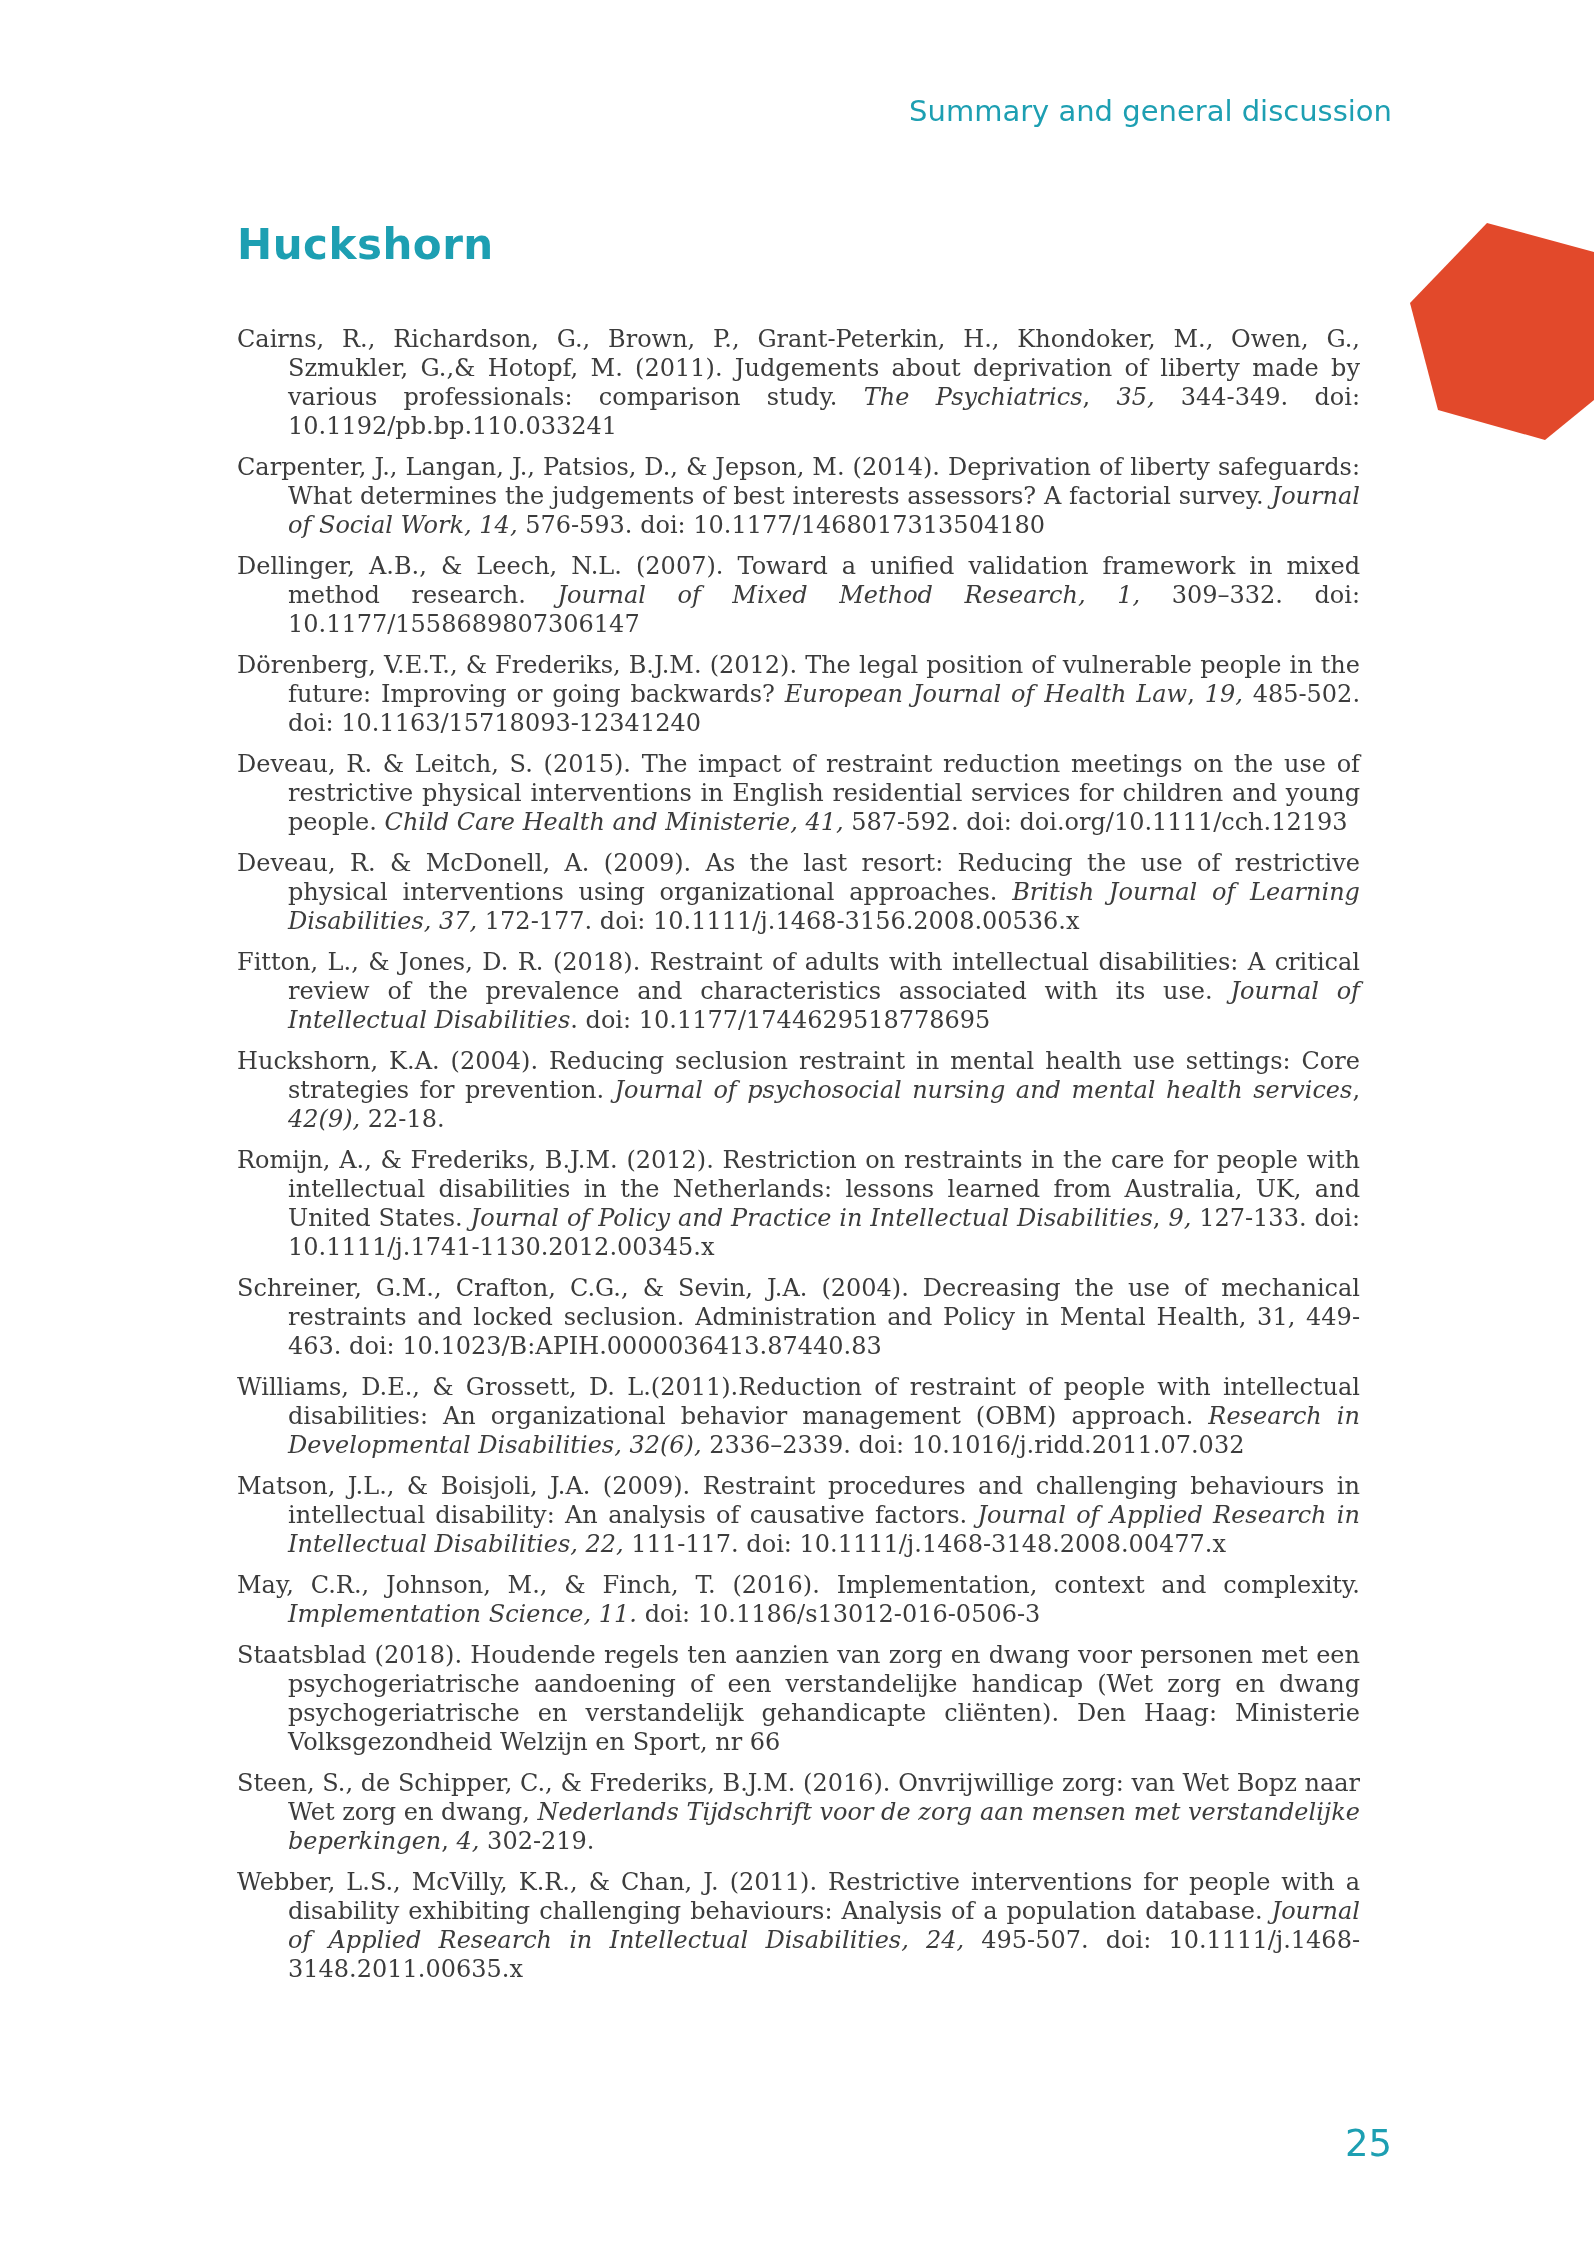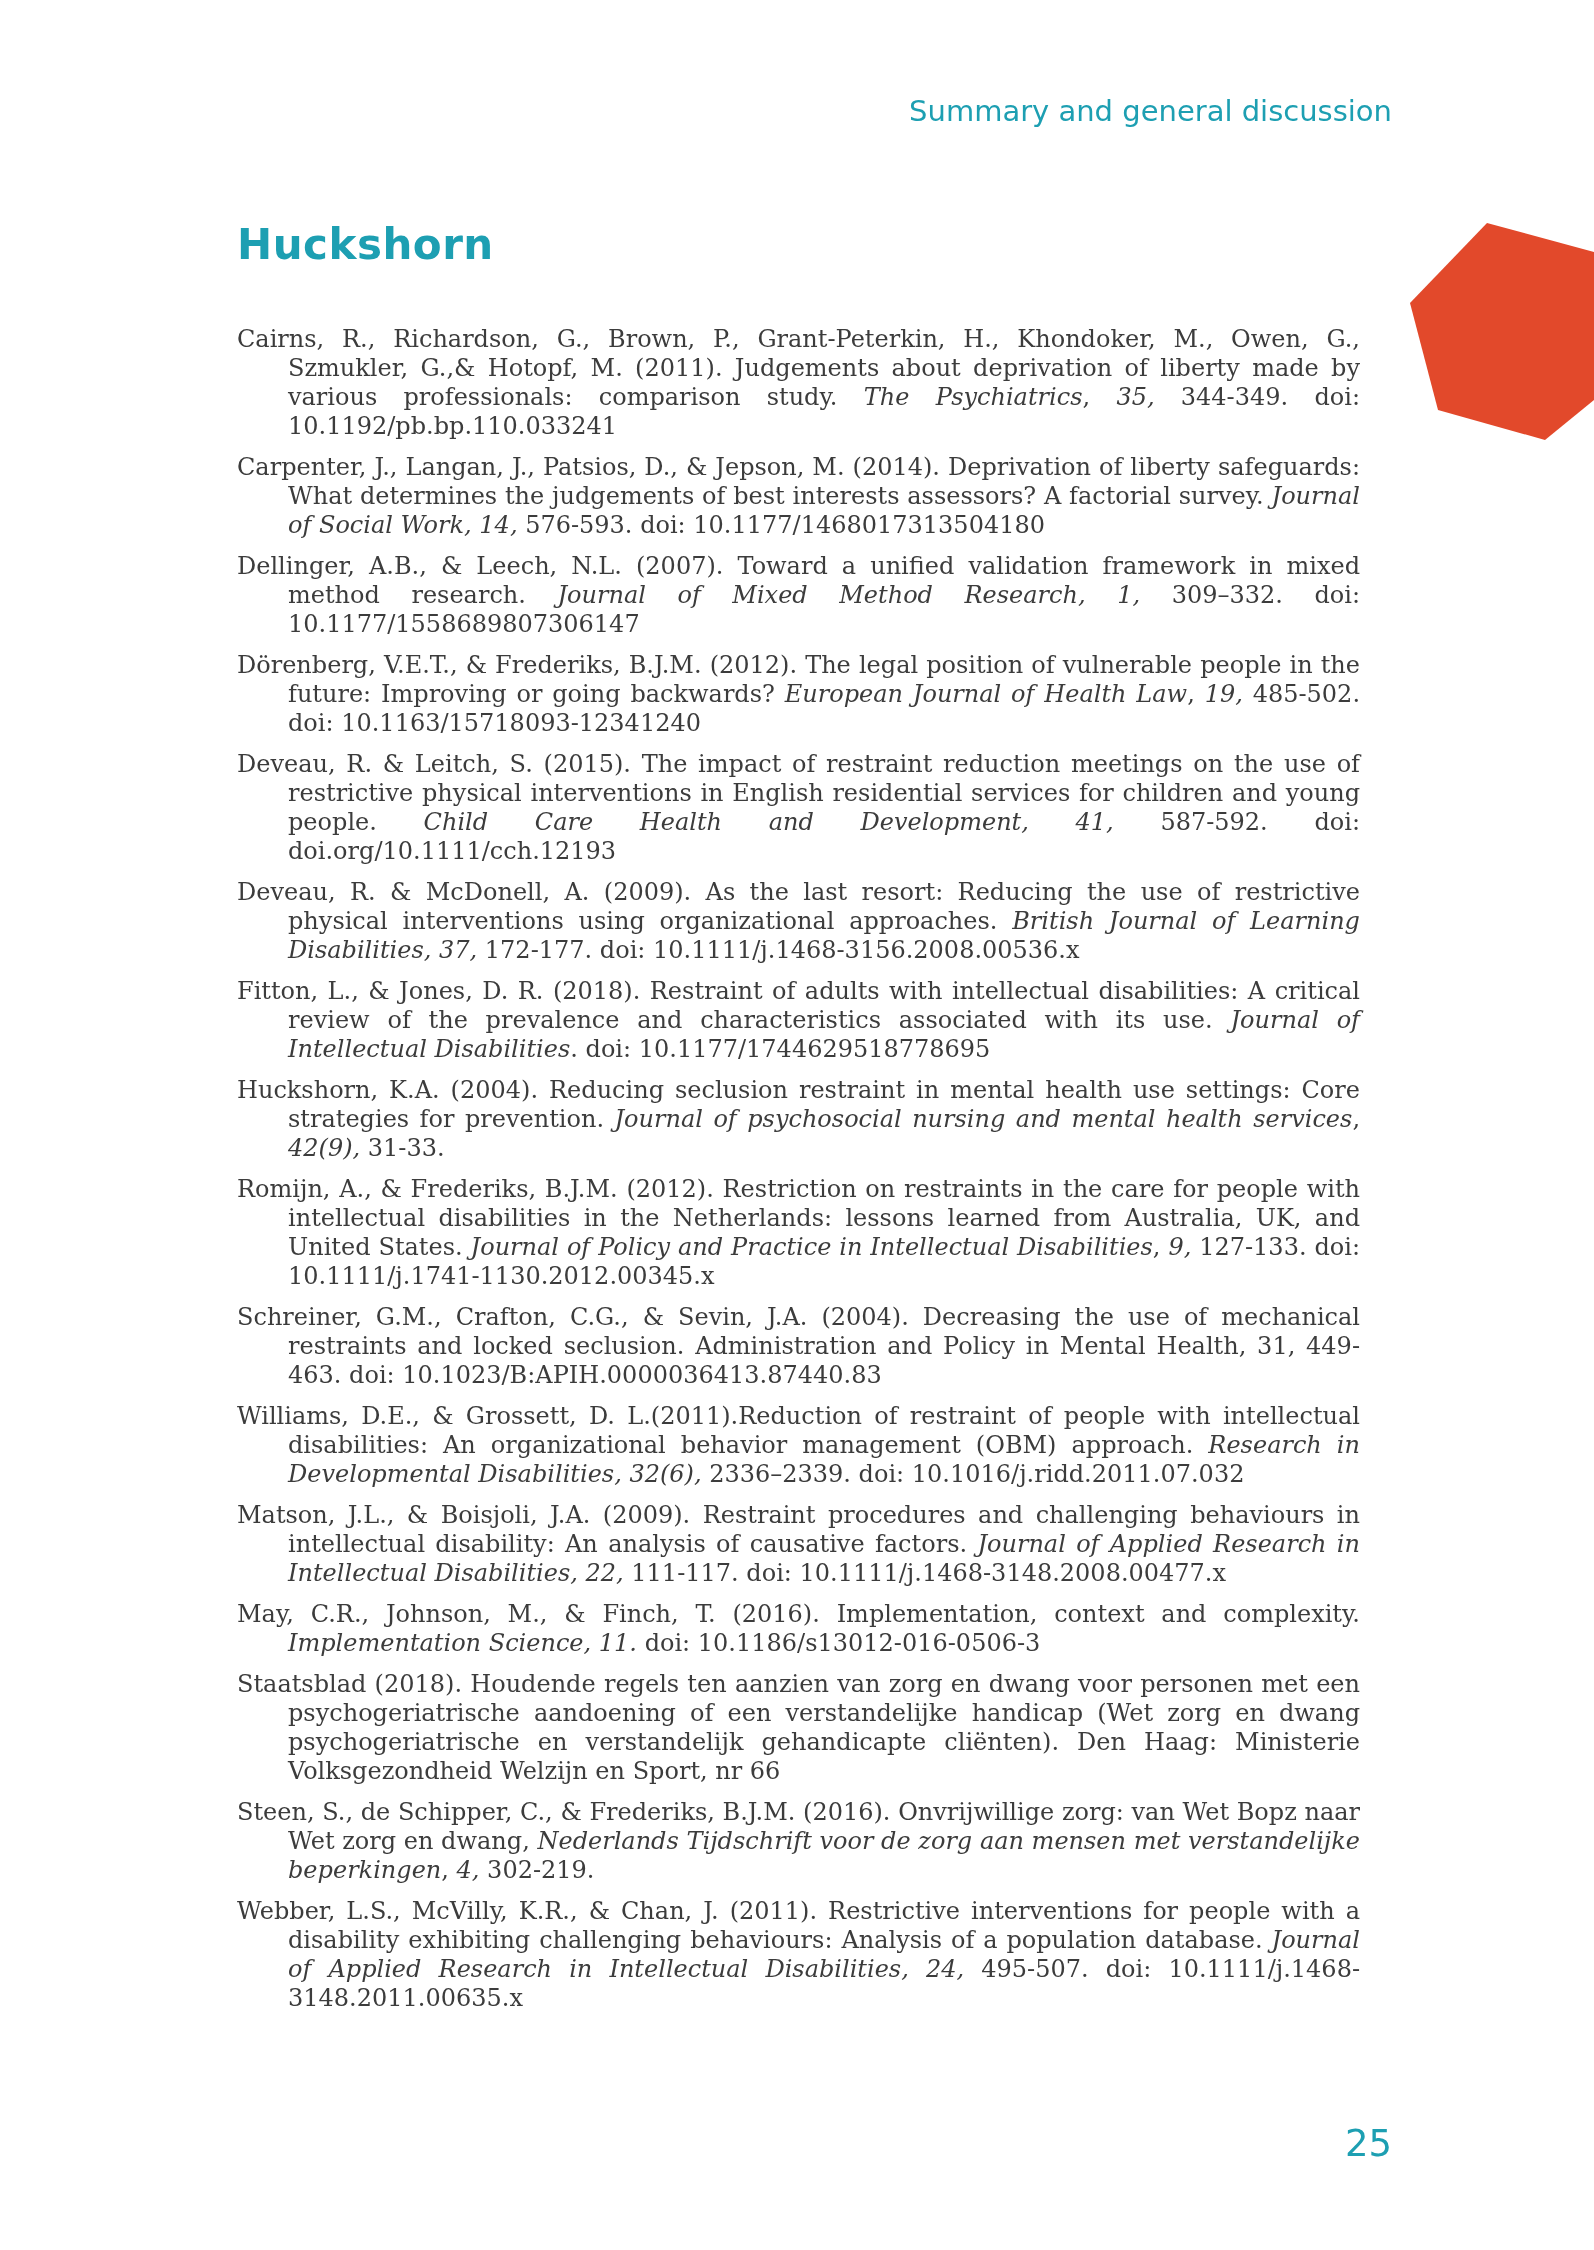--- a/index.html
+++ b/index.html
@@ -83,24 +83,24 @@
     <polygon points="1487,223 1594,252 1594,400 1545,440 1438,410 1410,303"></polygon>
   </svg>
 
   <h1 class="refs-title">Huckshorn</h1>
 
   <div class="refs-list">
       <p class="ref"><span>Cairns, R., Richardson, G., Brown, P., Grant-Peterkin, H., Khondoker, M., Owen, G., Szmukler, G.,&amp; Hotopf, M. (2011). Judgements about deprivation of liberty made by various professionals: comparison study. </span><em>The Psychiatrics</em><span>, </span><em>35,</em><span> 344-349. doi: 10.1192/pb.bp.110.033241</span></p>
       <p class="ref"><span>Carpenter, J., Langan, J., Patsios, D., &amp; Jepson, M. (2014). Deprivation of liberty safeguards: What determines the judgements of best interests assessors? A factorial survey. </span><em>Journal of Social Work, 14,</em><span> 576-593. doi: 10.1177/1468017313504180</span></p>
       <p class="ref"><span>Dellinger, A.B., &amp; Leech, N.L. (2007). Toward a unified validation framework in mixed method research. </span><em>Journal of Mixed Method Research, 1,</em><span> 309–332. doi: 10.1177/1558689807306147</span></p>
       <p class="ref"><span>Dörenberg, V.E.T., &amp; Frederiks, B.J.M. (2012). The legal position of vulnerable people in the future: Improving or going backwards? </span><em>European Journal of Health Law</em><span>, </span><em>19,</em><span> 485-502. doi: 10.1163/15718093-12341240</span></p>
-      <p class="ref"><span>Deveau, R. &amp; Leitch, S. (2015). The impact of restraint reduction meetings on the use of restrictive physical interventions in English residential services for children and young people. </span><em>Child Care Health and Development, 41,</em><span> 587-592. doi: doi.org/10.1111/cch.12193</span></p>
+      <p class="ref"><span>Deveau, R. &amp; Leitch, S. (2015). The impact of restraint reduction meetings on the use of restrictive physical interventions in English residential services for children and young people. </span><em>Child Care Health and Ministerie, 41,</em><span> 587-592. doi: doi.org/10.1111/cch.12193</span></p>
       <p class="ref"><span>Deveau, R. &amp; McDonell, A. (2009). As the last resort: Reducing the use of restrictive physical interventions using organizational approaches. </span><em>British Journal of Learning Disabilities, 37,</em><span> 172-177. doi: 10.1111/j.1468-3156.2008.00536.x</span></p>
       <p class="ref"><span>Fitton, L., &amp; Jones, D. R. (2018). Restraint of adults with intellectual disabilities: A critical review of the prevalence and characteristics associated with its use. </span><em>Journal of Intellectual Disabilities</em><span>. doi: 10.1177/1744629518778695</span></p>
-      <p class="ref"><span>Huckshorn, K.A. (2004). Reducing seclusion restraint in mental health use settings: Core strategies for prevention. </span><em>Journal of psychosocial nursing and mental health services</em><span>, </span><em>42(9),</em><span> 31-33.</span></p>
+      <p class="ref"><span>Huckshorn, K.A. (2004). Reducing seclusion restraint in mental health use settings: Core strategies for prevention. </span><em>Journal of psychosocial nursing and mental health services</em><span>, </span><em>42(9),</em><span> 22-18.</span></p>
       <p class="ref"><span>Romijn, A., &amp; Frederiks, B.J.M. (2012). Restriction on restraints in the care for people with intellectual disabilities in the Netherlands: lessons learned from Australia, UK, and United States. </span><em>Journal of Policy and Practice in Intellectual Disabilities</em><span>, </span><em>9,</em><span> 127-133. doi: 10.1111/j.1741-1130.2012.00345.x</span></p>
       <p class="ref"><span>Schreiner, G.M., Crafton, C.G., &amp; Sevin, J.A. (2004). Decreasing the use of mechanical restraints and locked seclusion. Administration and Policy in Mental Health, 31, 449-463. doi: 10.1023/B:APIH.0000036413.87440.83</span></p>
       <p class="ref"><span>Williams, D.E., &amp; Grossett, D. L.(2011).Reduction of restraint of people with intellectual disabilities: An organizational behavior management (OBM) approach. </span><em>Research in Developmental Disabilities, 32(6),</em><span> 2336–2339. doi: 10.1016/j.ridd.2011.07.032</span></p>
       <p class="ref"><span>Matson, J.L., &amp; Boisjoli, J.A. (2009). Restraint procedures and challenging behaviours in intellectual disability: An analysis of causative factors. </span><em>Journal of Applied Research in Intellectual Disabilities, 22,</em><span> 111-117. doi: 10.1111/j.1468-3148.2008.00477.x</span></p>
       <p class="ref"><span>May, C.R., Johnson, M., &amp; Finch, T. (2016). Implementation, context and complexity. </span><em>Implementation Science, 11.</em><span> doi: 10.1186/s13012-016-0506-3</span></p>
       <p class="ref"><span>Staatsblad (2018). Houdende regels ten aanzien van zorg en dwang voor personen met een psychogeriatrische aandoening of een verstandelijke handicap (Wet zorg en dwang psychogeriatrische en verstandelijk gehandicapte cliënten). Den Haag: Ministerie Volksgezondheid Welzijn en Sport, nr 66</span></p>
       <p class="ref"><span>Steen, S., de Schipper, C., &amp; Frederiks, B.J.M. (2016). Onvrijwillige zorg: van Wet Bopz naar Wet zorg en dwang, </span><em>Nederlands Tijdschrift voor de zorg aan mensen met verstandelijke beperkingen</em><span>, </span><em>4,</em><span> 302-219.</span></p>
       <p class="ref"><span>Webber, L.S., McVilly, K.R., &amp; Chan, J. (2011). Restrictive interventions for people with a disability exhibiting challenging behaviours: Analysis of a population database. </span><em>Journal of Applied Research in Intellectual Disabilities, 24,</em><span> 495-507. doi: 10.1111/j.1468-3148.2011.00635.x</span></p>
     </div>
 

